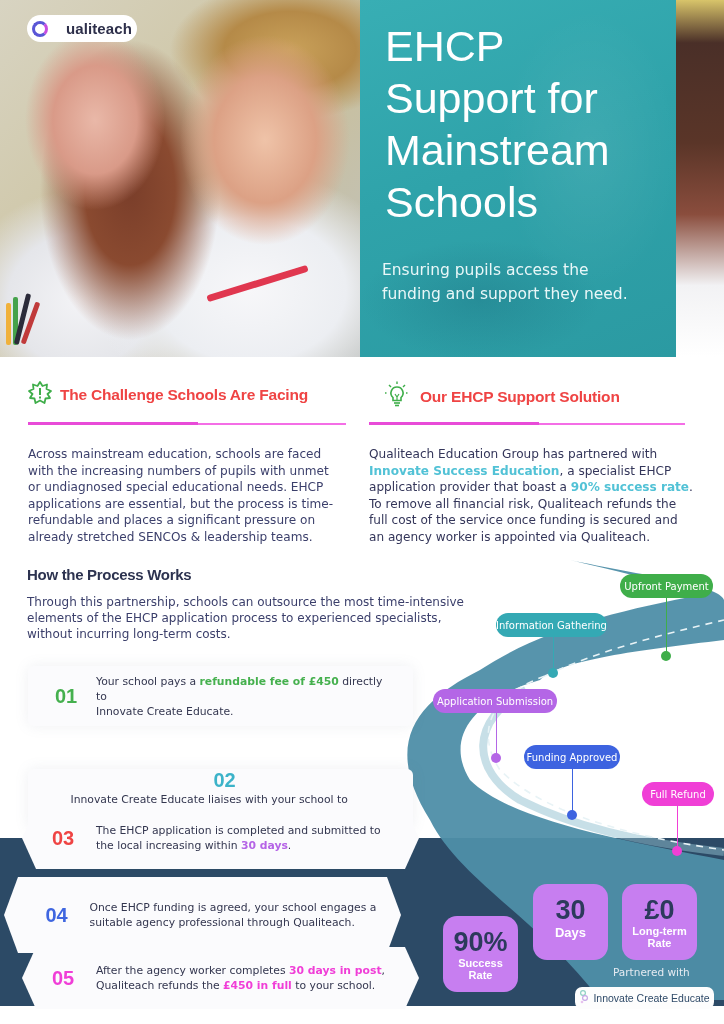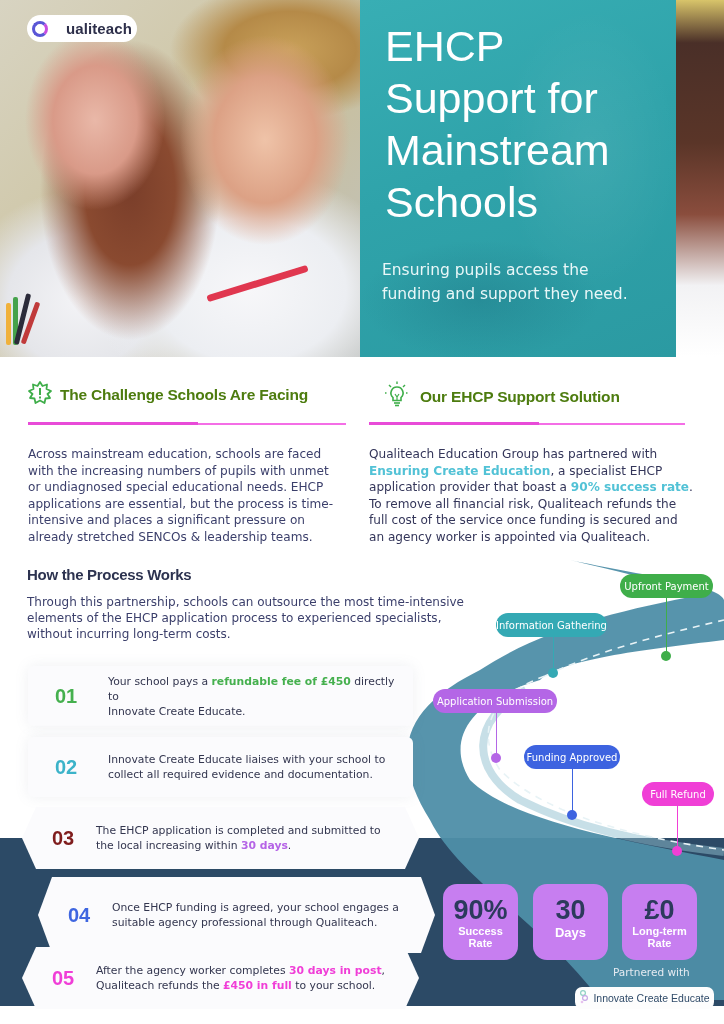--- a/index.html
+++ b/index.html
@@ -29,40 +29,40 @@
   .title-panel::after { content: ""; position: absolute; inset: 0;
     background: radial-gradient(ellipse 90px 140px at 230px 150px, rgba(255,255,255,0.08), rgba(255,255,255,0)),
                 radial-gradient(ellipse 120px 60px at 120px 300px, rgba(20,90,110,0.25), rgba(20,90,110,0)); }
   .title { position: absolute; left: 25px; top: 20px; width: 290px; color: #ffffff; font-family: "Liberation Sans", sans-serif; font-weight: 400; font-size: 43px; line-height: 52px; z-index: 2; }
   .subtitle { position: absolute; left: 22px; top: 258px; width: 290px; color: #e9f7f8; font-size: 15.5px; line-height: 24px; z-index: 2; }
   .side-photo { position: absolute; left: 676px; top: 0; width: 48px; height: 357px;
     background: linear-gradient(180deg, #d8c46a 0%, #4a2f28 12%, #5a3528 40%, #8a4d3d 60%, #f2f2f4 80%, #ffffff 100%); }
 
   
   .sec-head { position: absolute; display: flex; align-items: center; gap: 8px; }
-  .sec-head h2 { font-family: "Liberation Sans", sans-serif; font-weight: 700; font-size: 15.5px; color: #4d7c0f; letter-spacing: -0.2px; }
+  .sec-head h2 { font-family: "Liberation Sans", sans-serif; font-weight: 700; font-size: 15.5px; color: #ef4444; letter-spacing: -0.2px; }
   .underline { position: absolute; height: 2px; background: #f46ee6; }
   .underline .thick { position: absolute; left: 0; top: -1px; height: 3px; background: #e84bd8; }
   .para { position: absolute; font-size: 12.1px; line-height: 16.5px; color: #3b3f6b; }
   .para.right { color: #34365a; }
   .hl-teal { color: #52c2d6; font-weight: 700; }
   .hl-green { color: #45b04e; font-weight: 700; }
   .hl-purple { color: #b564e6; font-weight: 700; }
   .hl-pink { color: #f03ed7; font-weight: 700; }
 
   .how-title { position: absolute; left: 27px; top: 566px; font-family: "Liberation Sans", sans-serif; font-weight: 700; font-size: 15px; color: #2d3350; letter-spacing: -0.3px; }
 
   
   .road { position: absolute; left: 0; top: 0; width: 724px; height: 1024px; pointer-events: none; }
 
   
   .dark-band { position: absolute; left: 0; top: 838px; width: 724px; height: 168px; background: #2c4a66; }
   .dark-band::after { content: ""; position: absolute; left: 0; bottom: -18px; width: 724px; height: 18px; background: #ffffff; }
   .step { position: absolute; left: 28px; width: 385px; height: 60px; background: #fbfbfd; display: flex; align-items: center; }
-  .step.soft { box-shadow: 0 0 14px rgba(120,130,160,0.12); border-radius: 6px; gap: 12px; }
+  .step.soft { box-shadow: 0 0 14px rgba(120,130,160,0.12); border-radius: 6px; }
   .step.hex { clip-path: polygon(14px 0, calc(100% - 14px) 0, 100% 50%, calc(100% - 14px) 100%, 14px 100%, 0 50%); }
   .step-num { width: 68px; text-align: center; font-family: "Liberation Sans", sans-serif; font-weight: 700; font-size: 20px; padding-left: 8px; }
   .step-text { font-size: 10.8px; line-height: 15px; color: #33364f; width: 300px; }
 
   
   .pill { position: absolute; height: 24px; border-radius: 12px; color: #ffffff; font-size: 10px; display: flex; align-items: center; justify-content: center; padding: 0 8px; white-space: nowrap; z-index: 3; }
 
   
   .stat { position: absolute; top: 884px; width: 75px; height: 76px; border-radius: 14px; background: #c77ef0; text-align: center; z-index: 3; }
   .stat-val { font-family: "Liberation Sans", sans-serif; font-weight: 700; font-size: 27px; color: #2c3a5c; margin-top: 11px; line-height: 30px; }
@@ -114,21 +114,21 @@
   <h2>The Challenge Schools Are Facing</h2>
 </div>
 <div class="underline" style="left:28px;top:423px;width:318px;">
     <div class="thick" style="width:170px;"></div>
   </div>
 <div class="para" style="left:28px;top:446px;width:330px;">
   <div>Across mainstream education, schools are faced</div>
   <div>with the increasing numbers of pupils with unmet</div>
   <div>or undiagnosed special educational needs. EHCP</div>
   <div>applications are essential, but the process is time-</div>
-  <div>intensive and places a significant pressure on</div>
+  <div>refundable and places a significant pressure on</div>
   <div>already stretched SENCOs &amp; leadership teams.</div>
 </div>
 
 <div class="sec-head" style="left:382px;top:381px;">
   <span>
     <svg width="30" height="28" viewBox="0 0 30 28">
       <path d="M15 6 a6 6 0 0 1 4 10.5 v3 h-8 v-3 A6 6 0 0 1 15 6z" fill="none" stroke="#3fae4a" stroke-width="1.6"></path>
       <line x1="12" y1="22" x2="18" y2="22" stroke="#3fae4a" stroke-width="1.6"></line>
       <line x1="13" y1="24.5" x2="17" y2="24.5" stroke="#3fae4a" stroke-width="1.6"></line>
       <path d="M13 13 l2 3 l2 -3 M15 16 v3" fill="none" stroke="#3fae4a" stroke-width="1.2"></path>
@@ -139,21 +139,21 @@
       <line x1="23" y1="4" x2="21" y2="6" stroke="#3fae4a" stroke-width="1.4"></line>
     </svg>
   </span>
   <h2>Our EHCP Support Solution</h2>
 </div>
 <div class="underline" style="left:369px;top:423px;width:316px;">
     <div class="thick" style="width:170px;"></div>
   </div>
 <div class="para right" style="left:369px;top:446px;width:345px;">
   <div>Qualiteach Education Group has partnered with</div>
-  <div><span class="hl-teal">Ensuring Create Education</span><span>, a specialist EHCP</span></div>
+  <div><span class="hl-teal">Innovate Success Education</span><span>, a specialist EHCP</span></div>
   <div><span>application provider that boast a </span><span class="hl-teal">90% success rate</span><span>.</span></div>
   <div>To remove all financial risk, Qualiteach refunds the</div>
   <div>full cost of the service once funding is secured and</div>
   <div>an agency worker is appointed via Qualiteach.</div>
 </div>
 
 <h3 class="how-title">How the Process Works</h3>
 <div class="para" style="left:27px;top:594px;width:460px;font-size:12px;line-height:16px;">
   <div>Through this partnership, schools can outsource the most time-intensive</div>
   <div>elements of the EHCP application process to experienced specialists,</div>
@@ -189,50 +189,50 @@
 <div style="position:absolute;left:677px;top:806px;width:1px;height:42px;background:#f03fd6;z-index:3;"></div>
 <div style="position:absolute;left:672px;top:846px;width:10px;height:10px;border-radius:50%;background:#f03fd6;z-index:3;"></div>
 
 <div class="step soft" style="top:666px;">
   <div class="step-num" style="color:#45b04e;">01</div>
   <div class="step-text">
     <span>Your school pays a </span><span class="hl-green">refundable fee of £450</span><span> directly to</span><br>
     <span>Innovate Create Educate.</span>
   </div>
 </div>
-<div class="step soft" style="top:737px;">
+<div class="step soft" style="top:769px;flex-direction:column;">
   <div class="step-num" style="color:#3cb3c9;">02</div>
   <div class="step-text">
     <span>Innovate Create Educate liaises with your school to</span><br>
     <span>collect all required evidence and documentation.</span>
   </div>
 </div>
 <div class="step hex" style="top:807px;left:22px;width:397px;height:62px;">
-  <div class="step-num" style="color:#7f1d1d;width:74px;">03</div>
+  <div class="step-num" style="color:#ef4444;width:74px;">03</div>
   <div class="step-text">
     <span>The EHCP application is completed and submitted to</span><br>
     <span>the local increasing within </span><span class="hl-purple">30 days</span><span>.</span>
   </div>
 </div>
-<div class="step hex" style="top:877px;left:38px;width:397px;height:76px;">
+<div class="step hex" style="top:877px;left:4px;width:397px;height:76px;justify-content:center;">
   <div class="step-num" style="color:#3f66e0;width:74px;">04</div>
   <div class="step-text">
     <span>Once EHCP funding is agreed, your school engages a</span><br>
     <span>suitable agency professional through Qualiteach.</span>
   </div>
 </div>
 <div class="step hex" style="top:947px;left:22px;width:397px;height:62px;">
   <div class="step-num" style="color:#f03ed7;width:74px;">05</div>
   <div class="step-text">
     <span>After the agency worker completes </span><span class="hl-pink">30 days in post</span><span>,</span><br>
     <span>Qualiteach refunds the </span><span class="hl-pink">£450 in full</span><span> to your school.</span>
   </div>
 </div>
 
-<div class="stat" style="left:443px;">
+<div class="stat" style="left:443px;margin-top:32px;">
   <div class="stat-val">90%</div>
   <div class="stat-lbl">Success</div>
   <div class="stat-lbl">Rate</div>
 </div>
 <div class="stat" style="left:533px;">
   <div class="stat-val">30</div>
   <div class="stat-lbl" style="font-size:13px;margin-top:2px;">Days</div>
 </div>
 <div class="stat" style="left:622px;">
   <div class="stat-val">£0</div>

